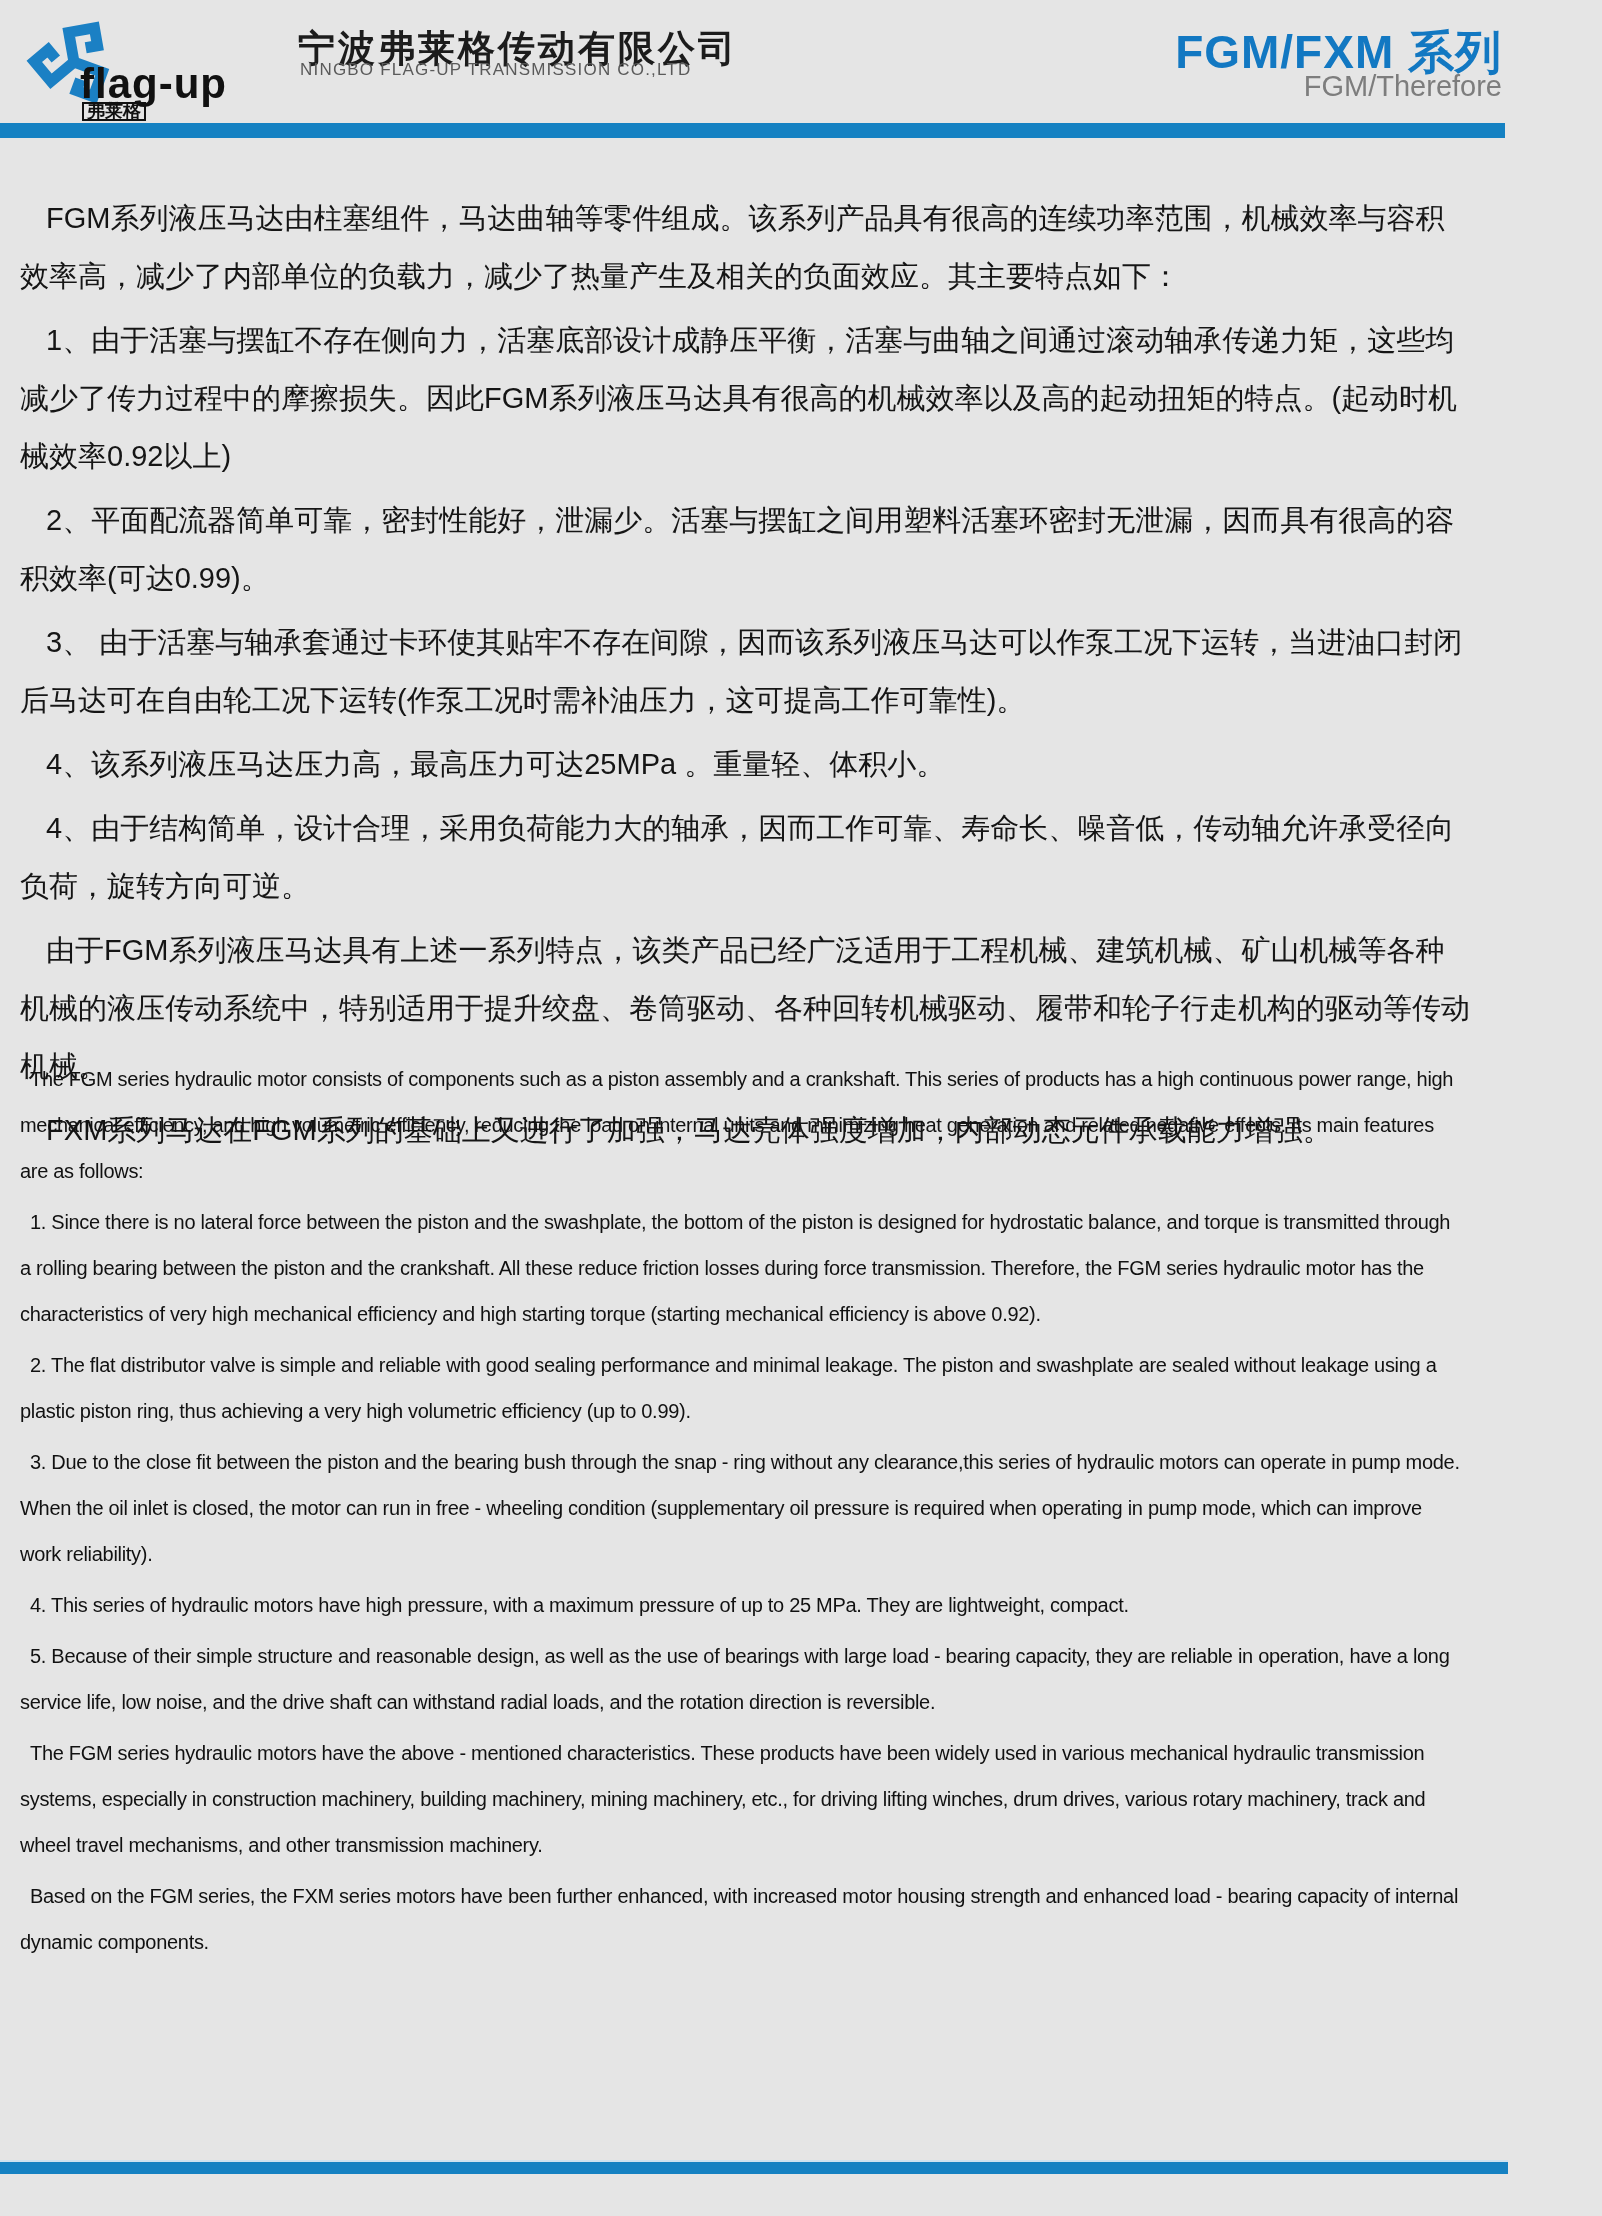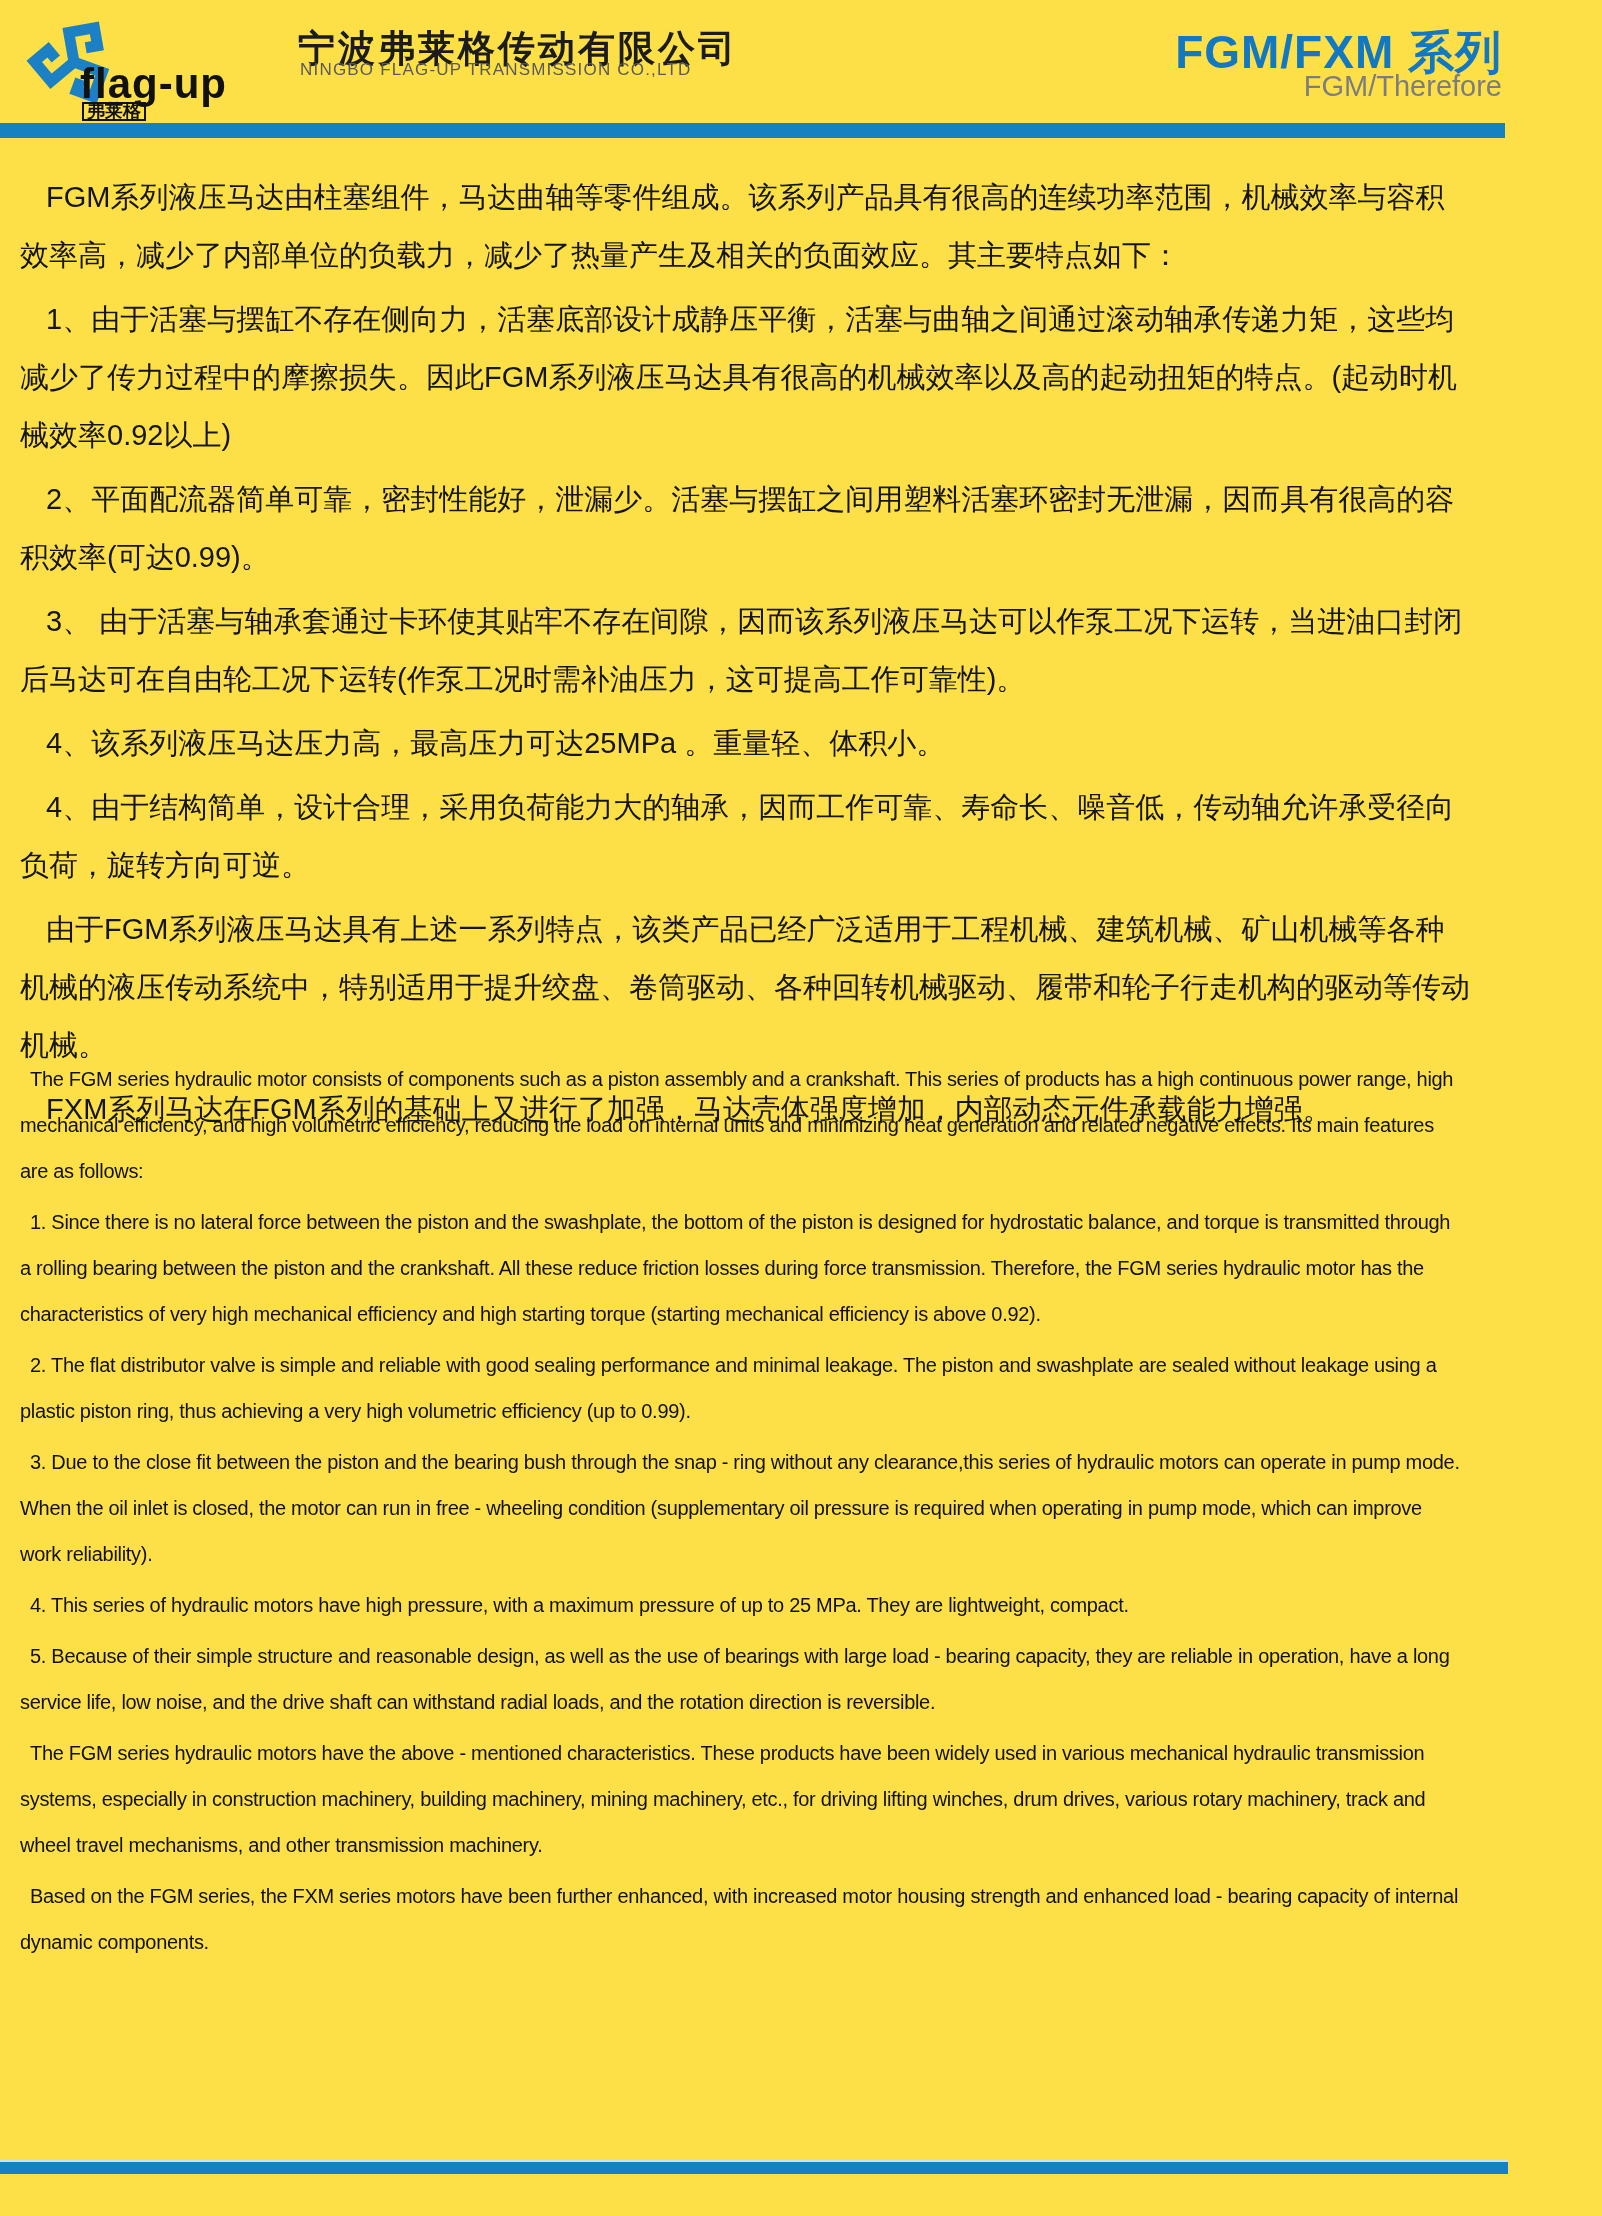--- a/index.html
+++ b/index.html
@@ -1,20 +1,20 @@
 <!DOCTYPE html>
 <html><head>
 <meta charset="utf-8">
 <style>
   * { margin:0; padding:0; box-sizing:border-box; }
   html,body { background:#ffffff; }
   .page {
     position:relative;
     width:1602px; height:2216px;
-    background:#fde047;
+    background:#e5e5e5;
     font-family:"Liberation Sans", sans-serif;
     color:#1a1a1a;
     overflow:hidden;
   }
 
   
   .header { position:absolute; top:0; left:0; width:100%; height:122px; }
   .logo-block { position:absolute; left:12px; top:4px; width:260px; height:112px; }
   .logo-mark { position:absolute; left:0; top:0; }
   .logo-wordmark {
@@ -44,21 +44,21 @@
     font-size:29px; color:#7d7d7d; text-align:right;
   }
   .header-rule {
     position:absolute; top:123px; left:0;
     width:1505px; height:15px;
     background:#1581c2;
   }
 
   
   .cn-section {
-    position:absolute; top:168px; left:20px; width:1450px;
+    position:absolute; top:189px; left:20px; width:1450px;
   }
   .cn-section p {
     font-size:29px; line-height:58px; color:#151515;
     text-indent:0.9em; margin-bottom:6px;
     font-family:"Liberation Sans", sans-serif;
   }
   .en-section {
     position:absolute; top:1056px; left:20px; width:1445px;
   }
   .en-section p {

